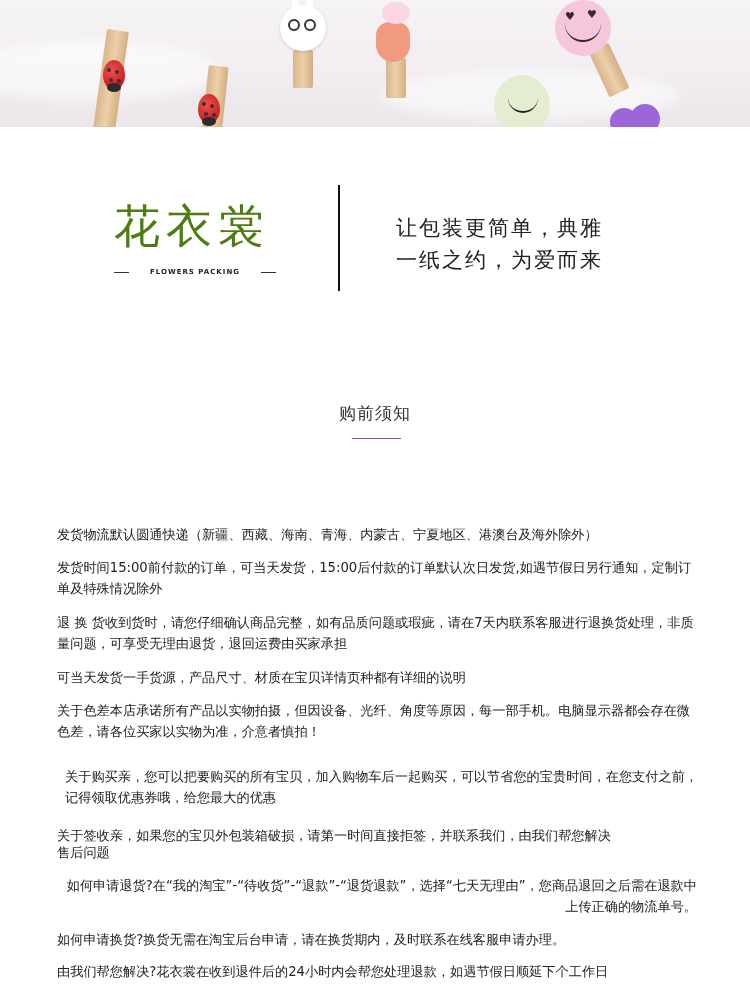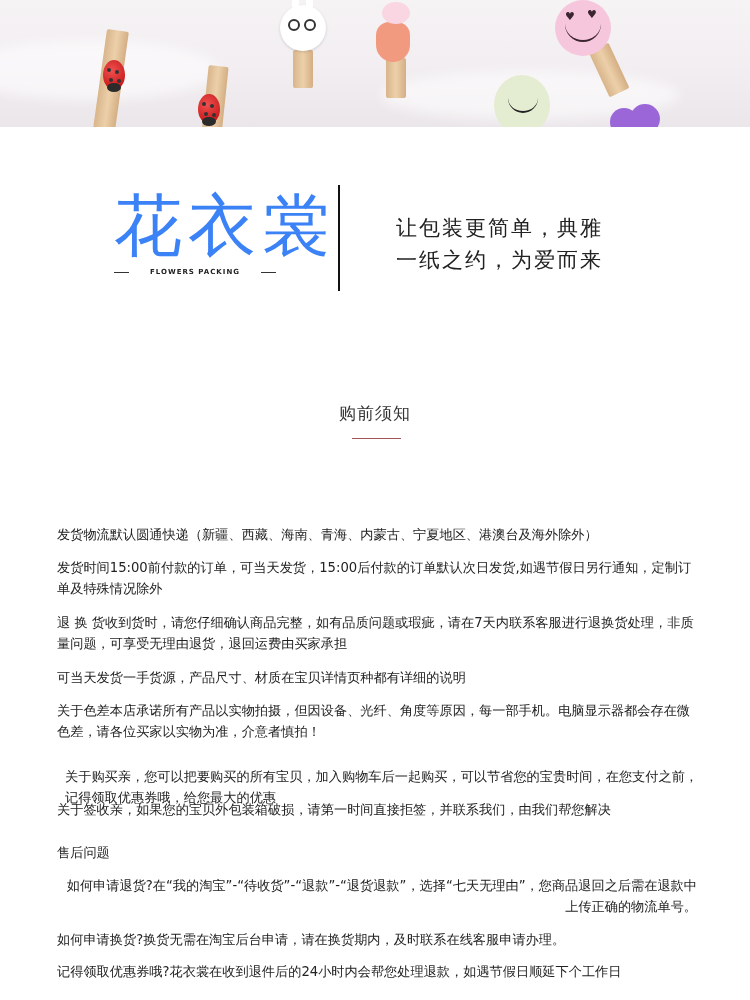--- a/index.html
+++ b/index.html
@@ -10,21 +10,21 @@
   .banner {
     position: relative; width: 750px; height: 127px; overflow: hidden;
     background: linear-gradient(180deg, #f6f3f5 0%, #f2eef1 50%, #ebe6ea 100%);
   }
   .banner .fold { position: absolute; border-radius: 50%; background: rgba(255,255,255,0.55); filter: blur(6px); }
   .clip { position: absolute; background: linear-gradient(90deg, #d9b58b, #ecd0aa 50%, #d4ae83); border-radius: 2px; }
   .ladybug { position: absolute; width: 22px; height: 30px; border-radius: 50%; background: radial-gradient(circle at 40% 35%, #f05050, #c81c1c 70%); }
   .ladybug::before { content: ""; position: absolute; left: 4px; top: 8px; width: 4px; height: 4px; border-radius: 50%; background: #333; box-shadow: 8px 2px 0 #333, 2px 10px 0 #333, 10px 11px 0 #333; }
   .ladybug::after { content: ""; position: absolute; left: 4px; bottom: -2px; width: 14px; height: 9px; border-radius: 50%; background: #2b2b2b; }
   .face { position: absolute; border-radius: 50%; }
-  .logo-cn { position: absolute; left: 114px; top: 196px; font-family: Liberation Serif, serif; font-size: 68px; letter-spacing: 6px; color: #3b82f6; font-weight: normal; line-height: 60px; }
+  .logo-cn { position: absolute; left: 114px; top: 196px; font-family: Liberation Sans, sans-serif; font-size: 46px; letter-spacing: 6px; color: #4d7c0f; font-weight: normal; line-height: 60px; }
   .logo-en { position: absolute; left: 114px; top: 268px; width: 162px; display: flex; align-items: center; gap: 21px; }
   .logo-en .line { flex: 1; height: 1px; background: #333; }
   .logo-en span.txt { font-family: "DejaVu Sans", sans-serif; font-size: 7px; font-weight: bold; letter-spacing: 1px; color: #222; white-space: nowrap; }
   .vdivider { position: absolute; left: 338px; top: 185px; width: 2px; height: 106px; background: #111; }
   .slogan { position: absolute; left: 396px; top: 212px; font-size: 21px; line-height: 32px; color: #222; letter-spacing: 2px; }
 
   
   .section-title { position: absolute; left: 0; width: 750px; top: 402px; text-align: center; font-size: 17px; color: #333; letter-spacing: 1px; }
   .title-rule { position: absolute; left: 352px; top: 438px; width: 49px; height: 1px; background: #a2555a; }
 
@@ -101,28 +101,28 @@
   </div>
   <div class="item" style="top:143px;">
     <span class="label">可当天发货</span><span class="text">一手货源，产品尺寸、材质在宝贝详情页种都有详细的说明</span>
   </div>
   <div class="item" style="top:177px;font-family:Liberation Mono, monospace;">
     <span class="label">关于色差</span><span class="text">本店承诺所有产品以实物拍摄，但因设备、光纤、角度等原因，每一部手机。电脑显示器都会存在微色差，请各位买家以实物为准，介意者慎拍！</span>
   </div>
   <div class="item" style="top:242px;margin-left:8px;">
     <span class="label">关于购买</span><span class="text">亲，您可以把要购买的所有宝贝，加入购物车后一起购买，可以节省您的宝贵时间，在您支付之前，记得领取优惠券哦，给您最大的优惠</span>
   </div>
-  <div class="item" style="top:275px;">
+  <div class="item" style="top:301px;">
     <span class="label">关于签收</span><span class="text">亲，如果您的宝贝外包装箱破损，请第一时间直接拒签，并联系我们，由我们帮您解决</span>
   </div>
   <div class="item" style="top:318px;">
     <span class="label">售后问题</span>
   </div>
   <div class="item" style="top:351px;text-align:right;">
     <span class="label">如何申请退货?</span><span class="text">在“我的淘宝”-“待收货”-“退款”-“退货退款”，选择“七天无理由”，您商品退回之后需在退款中上传正确的物流单号。</span>
   </div>
   <div class="item" style="top:405px;">
     <span class="label">如何申请换货?</span><span class="text">换货无需在淘宝后台申请，请在换货期内，及时联系在线客服申请办理。</span>
   </div>
   <div class="item" style="top:437px;">
-    <span class="label">记得领取优惠券哦?</span><span class="text">花衣裳在收到退件后的24小时内会帮您处理退款，如遇节假日顺延下个工作日</span>
+    <span class="label">由我们帮您解决?</span><span class="text">花衣裳在收到退件后的24小时内会帮您处理退款，如遇节假日顺延下个工作日</span>
   </div>
 </div>
 
 </body></html>

